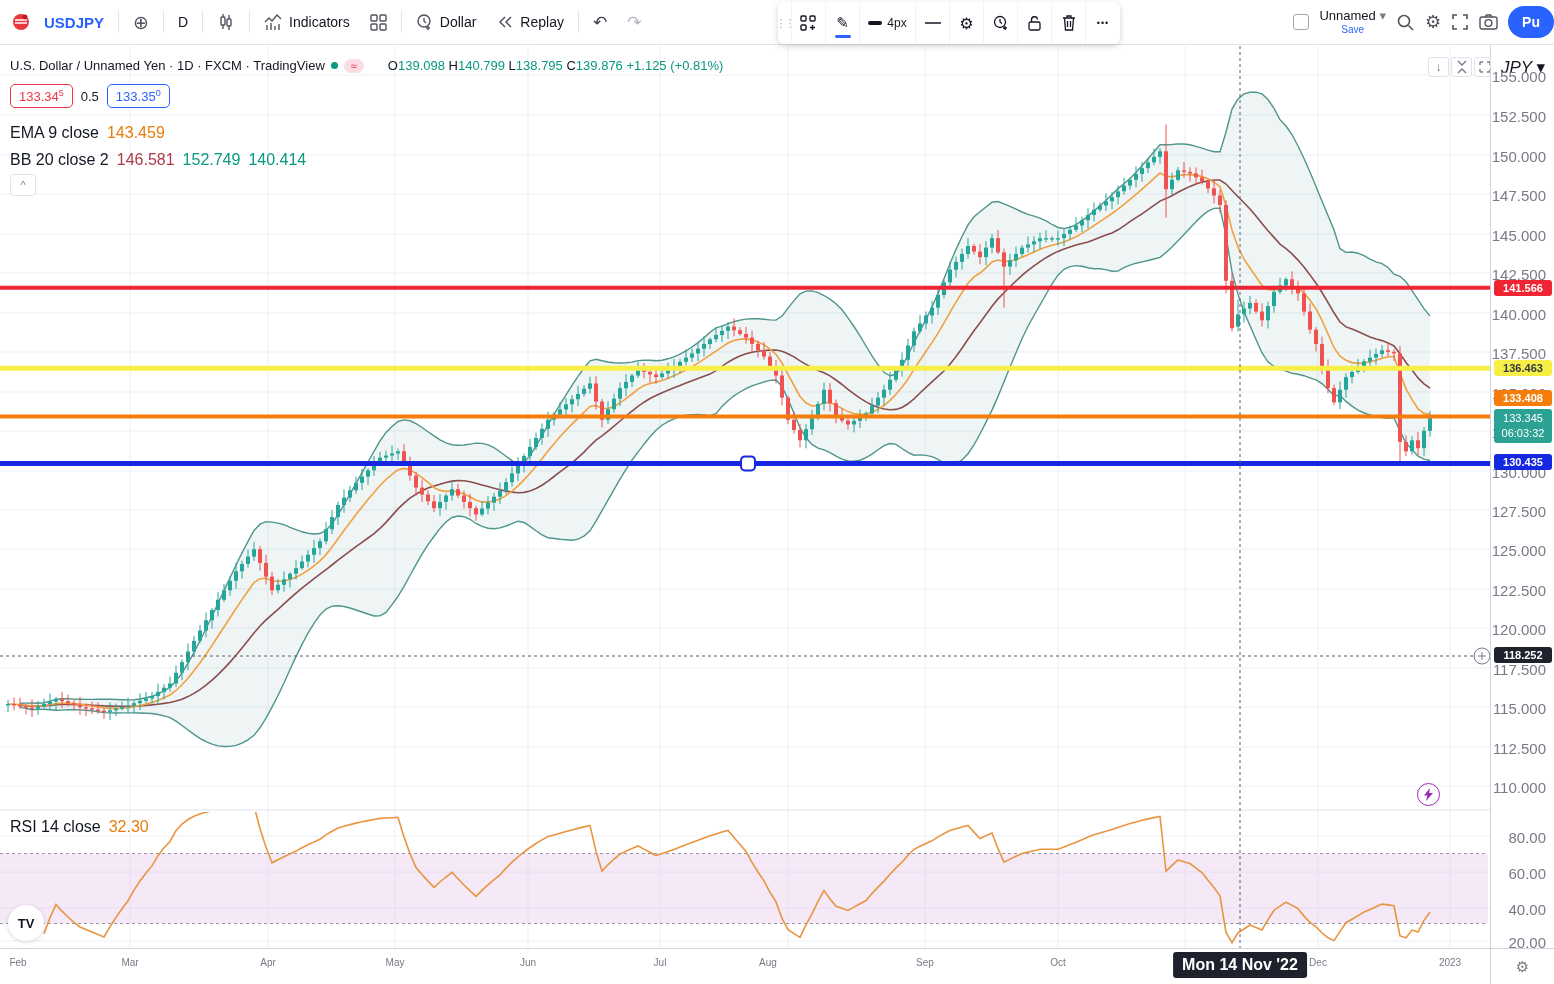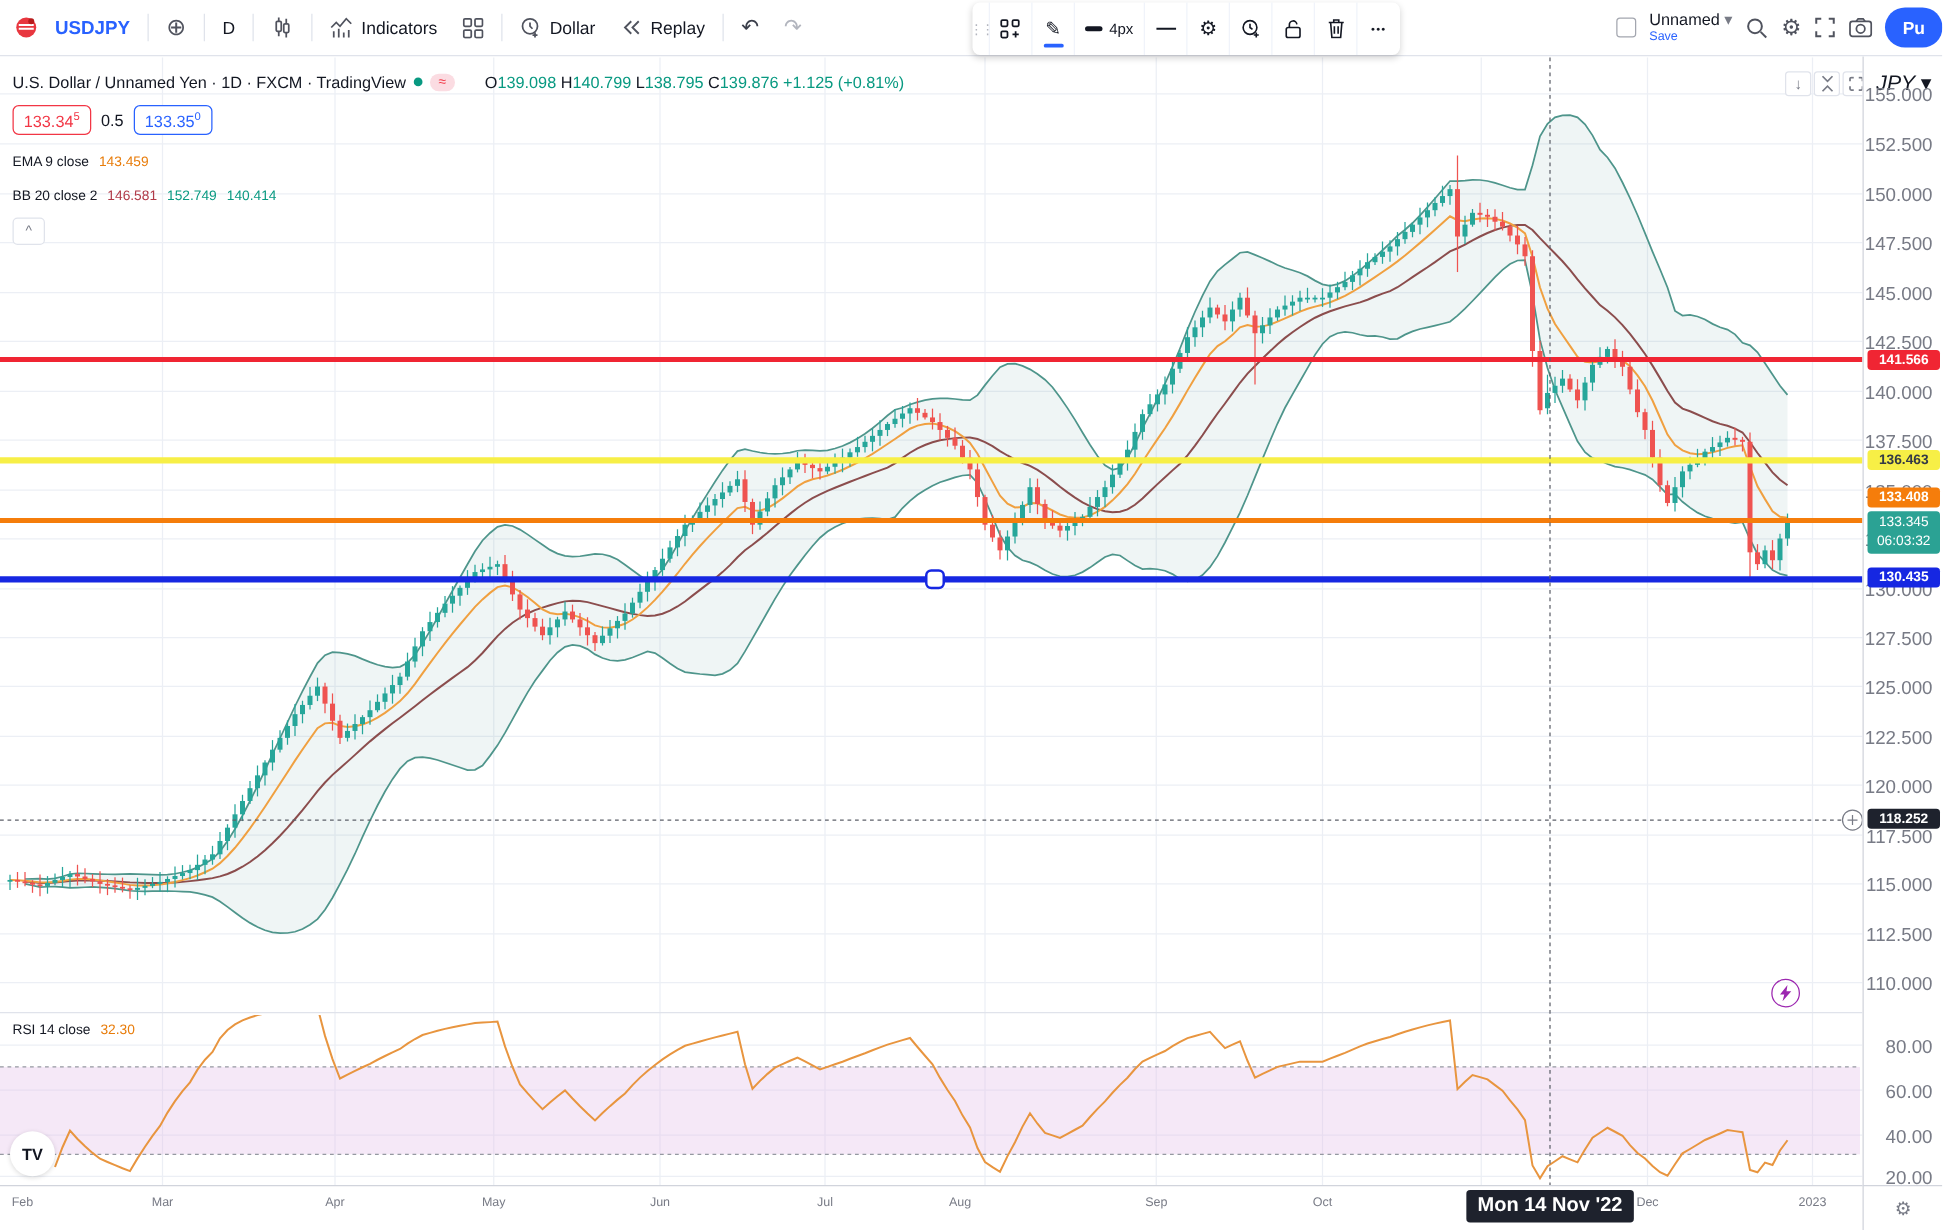--- a/index.html
+++ b/index.html
@@ -26,40 +26,40 @@
   .ft-item:last-child { border-right:none; }
   .ft-wide { width:56px; flex-direction:row; gap:5px; }
   .blue-underline { position:absolute; bottom:6px; width:16px; height:3px; background:#2962ff; border-radius:2px; }
   .thick-bar { width:14px; height:4px; background:#131722; border-radius:2px; }
   .drag-dots { width:14px; color:#b2b5be; font-size:11px; letter-spacing:-2px; cursor:grab;
                display:flex; align-items:center; justify-content:center; border-right:1px solid #f0f3fa; }
 
   
   .tb-right { margin-left:auto; display:flex; align-items:center; height:100%; padding-right:0; gap:10px; }
   .chk { width:16px; height:16px; border:1.5px solid #a3a6af; border-radius:3px; cursor:pointer; }
-  .layout-name { line-height:1.1; cursor:pointer; }
+  .layout-name { text-align:center; line-height:1.1; cursor:pointer; }
   .layout-name .nm { font-size:13px; color:#131722; }
   .layout-name .sv { font-size:10px; color:#2962ff; }
   .publish { background:#2962ff; color:#fff; font-size:14px; font-weight:bold; height:32px; border-radius:16px;
              display:flex; align-items:center; padding:0 14px; cursor:pointer; }
 
   
   .overlay { position:absolute; z-index:10; }
   #legendTitle { left:10px; top:58px; font-size:13px; display:flex; align-items:center; gap:6px; }
   .dot-green { width:7px; height:7px; border-radius:50%; background:#089981; }
   .badge-approx { background:#fbdce2; color:#f23645; border-radius:9px; font-size:11px; padding:1px 7px; }
   .ohlc { font-size:13px; }
   .ohlc .k { color:#131722; }
   .ohlc .v { color:#089981; }
   #bidask { left:10px; top:84px; display:flex; align-items:center; gap:8px; font-size:13px; }
   .quote-box { border:1px solid; border-radius:5px; padding:3px 8px; font-size:13px; background:#fff; cursor:pointer; }
   .quote-box sup { font-size:9px; }
   .bid { border-color:#f23645; color:#f23645; }
   .ask { border-color:#2962ff; color:#2962ff; }
-  .ind-row { font-size:11px; display:flex; gap:8px; align-items:center; }
+  .ind-row { font-size:16px; display:flex; gap:8px; align-items:center; }
   .ind-lbl { color:#131722; }
   .v-orange { color:#e87c0a; }
   .v-maroon { color:#b03a48; }
   .v-teal { color:#089981; }
   #collapseBtn { left:10px; top:174px; width:26px; height:22px; background:#fff; border:1px solid #e0e3eb;
                  border-radius:4px; display:flex; align-items:center; justify-content:center; font-size:11px;
                  color:#787b86; cursor:pointer; }
   #rsiLegend { left:10px; top:818px; }
 
   

